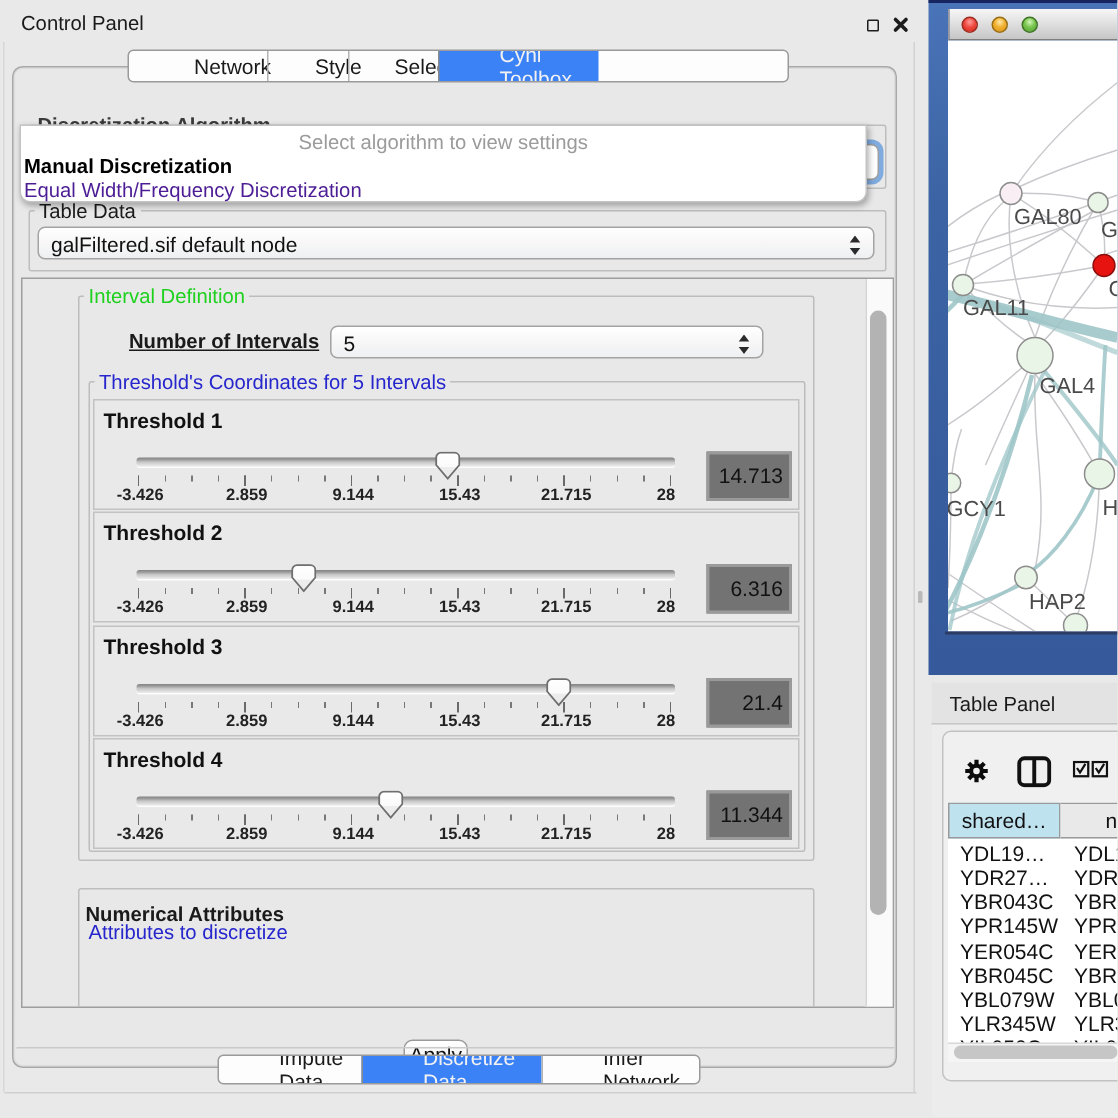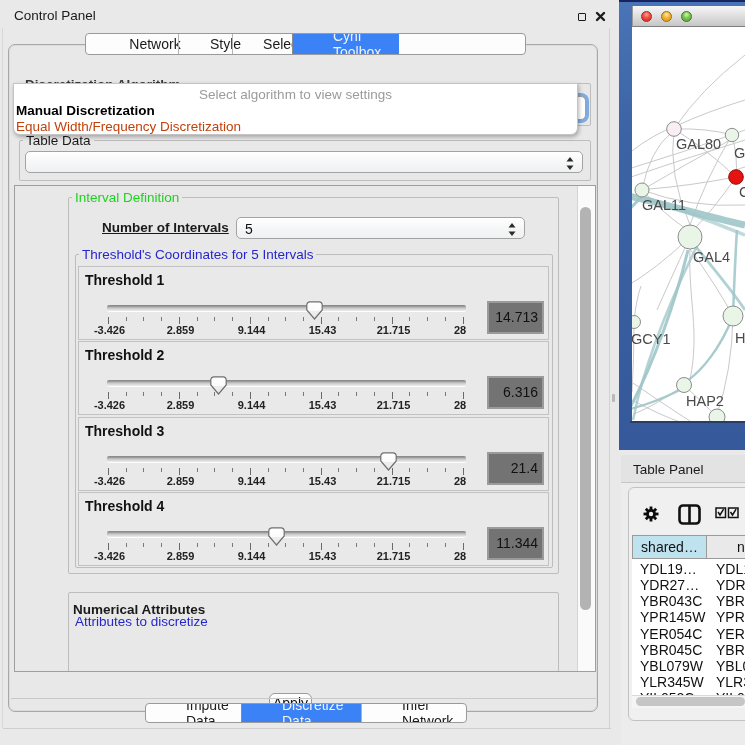--- a/index.html
+++ b/index.html
@@ -59,35 +59,36 @@
 </div>
 
 <div class="grp" style="left:19px;top:83px;width:572px;height:43px;"></div>
 <div class="abs" style="left:25px;top:75px;width:200px;height:8px;overflow:hidden;"><span class="t13 bold" style="color:#3a3a3a;">Discretization Algorithm</span></div>
 
 <div class="abs" style="left:380px;top:96px;width:206px;height:24px;background:#fff;border:1px solid #9f9f9f;border-radius:5px;box-shadow:0 0 0 3px rgba(100,155,220,0.8);"></div>
 
 <div class="abs" style="left:13px;top:83px;width:565px;height:52px;background:#ffffff;border:1px solid #c4c4c4;border-radius:0 0 7px 7px;box-shadow:1px 2px 4px rgba(0,0,0,0.3);z-index:5;">
   <div style="position:absolute;left:0;top:3px;width:100%;text-align:center;font-size:13.5px;color:#9b9b9b;">Select algorithm to view settings</div>
   <div style="position:absolute;left:2px;top:19px;font-size:13.5px;font-weight:bold;color:#000;">Manual Discretization</div>
-  <div style="position:absolute;left:2px;top:35px;font-size:13.5px;color:#c2410c;">Equal Width/Frequency Discretization</div>
+  <div style="position:absolute;left:2px;top:35px;font-size:13.5px;color:#4c1d95;">Equal Width/Frequency Discretization</div>
 </div>
 
 <div class="grp" style="left:19px;top:140px;width:572px;height:41px;"></div>
 <div class="gtitle" style="left:23px;top:133px;color:#1a1a1a;">Table Data</div>
 <div class="combo" style="left:25px;top:151px;width:558px;height:22px;">
+  <span class="ctext">galFiltered.sif default node</span>
   <svg class="arr" style="right:8px;top:4.5px;" width="8" height="13" viewBox="0 0 8 13">
       <path d="M4,0 L7.5,4.6 L0.5,4.6 Z" fill="#2a2a2a"></path>
       <path d="M4,13 L7.5,8.4 L0.5,8.4 Z" fill="#2a2a2a"></path>
     </svg>
 </div>
 
 <div class="abs" style="left:14px;top:185px;width:582px;height:487px;border:1px solid #9e9e9e;background:#e8e8e8;"></div>
 
-<div class="abs" style="left:31px;top:186px;width:562px;height:485px;overflow:hidden;" id="scrollclip">
+<div class="abs" style="left:15px;top:186px;width:562px;height:485px;overflow:hidden;" id="scrollclip">
 <div class="abs" style="left:-15px;top:-186px;width:745px;height:745px;">
 
   <div class="grp" style="left:52px;top:197px;width:491px;height:377px;"></div>
   <div class="gtitle" style="left:56px;top:190px;color:#1fd11f;">Interval Definition</div>
 
   <div class="abs t13 bold" style="left:86px;top:220px;text-decoration:underline;">Number of Intervals</div>
   <div class="combo" style="left:220px;top:217px;width:289px;height:22px;">
     <span class="ctext">5</span>
     <svg class="arr" style="right:8px;top:4.5px;" width="8" height="13" viewBox="0 0 8 13">
           <path d="M4,0 L7.5,4.6 L0.5,4.6 Z" fill="#2a2a2a"></path>

